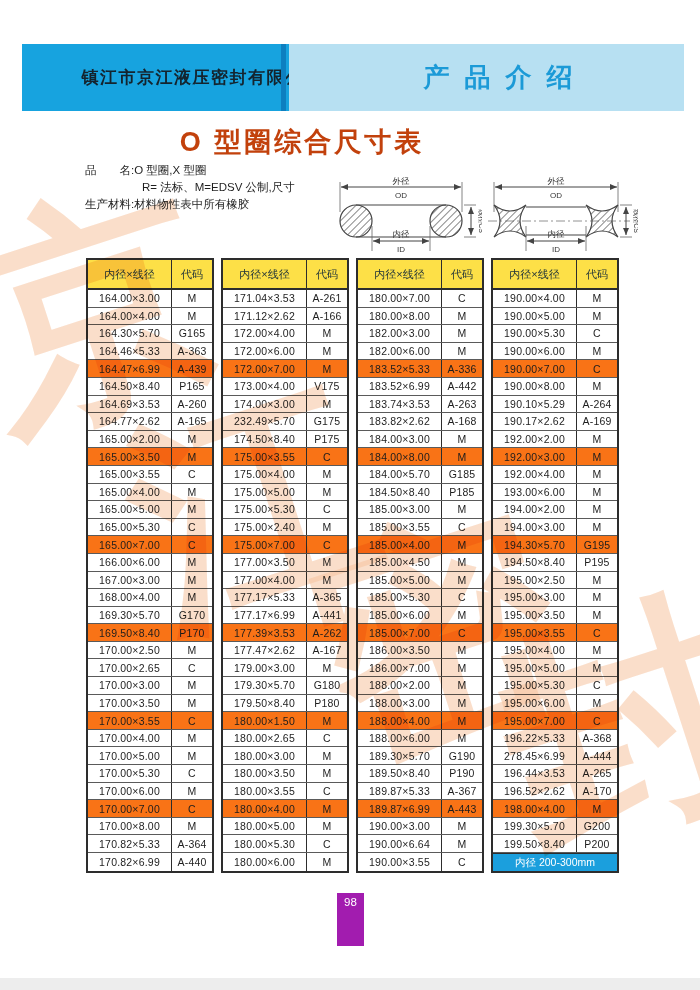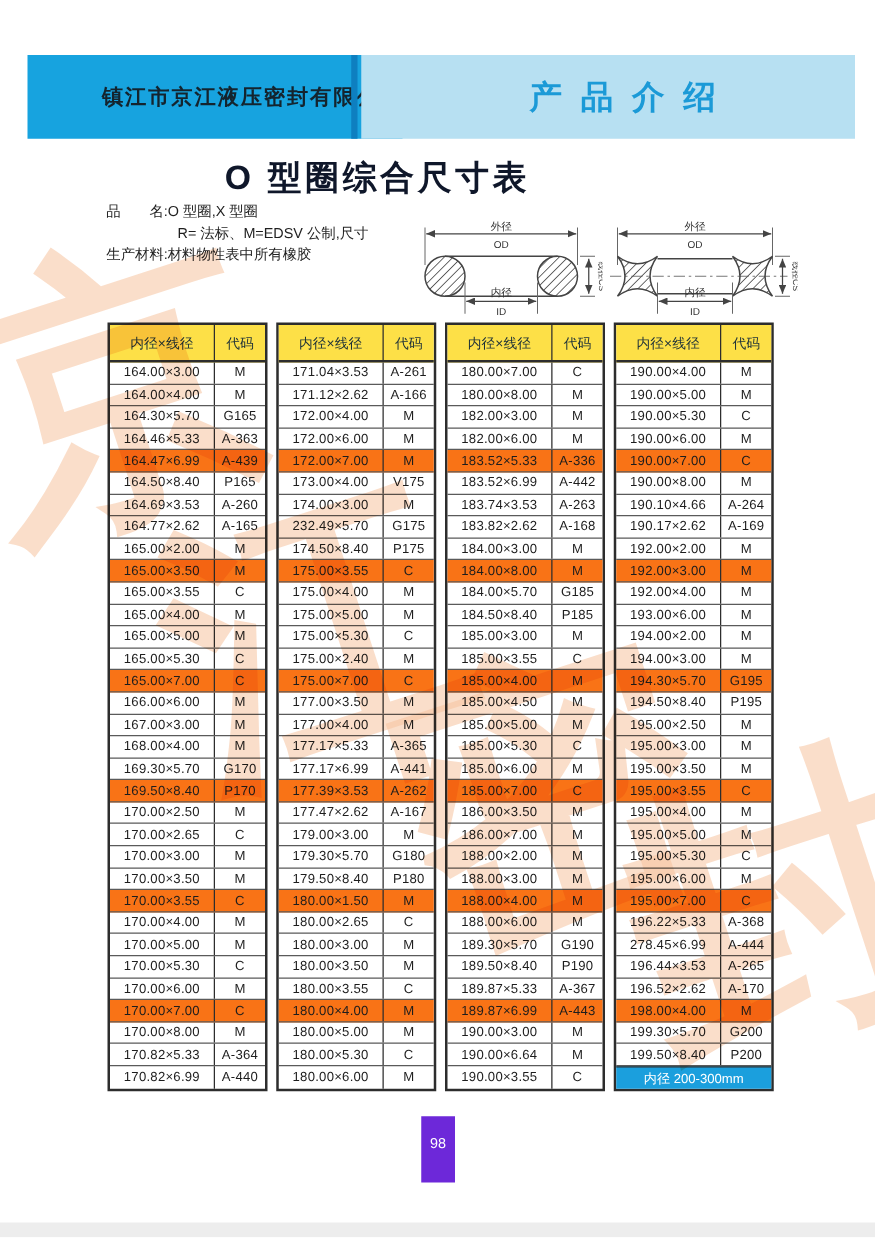--- a/index.html
+++ b/index.html
@@ -25,21 +25,21 @@
     position:absolute; left:289px; top:44px; width:395px; height:67px;
     background:#b7e0f2; display:flex; align-items:center; justify-content:center;padding-left:23px;
   }
   .hdr-section {
     font-family:"Liberation Serif", serif; font-weight:bold; font-size:26px;
     color:#1b9ad7; letter-spacing:15px; text-indent:15px; white-space:nowrap;
   }
   
   .page-title {
     position:absolute; left:0; top:124px; width:604px; text-align:center;
-    font-size:27px; font-weight:bold; color:#0f172a; letter-spacing:3px;
+    font-size:27px; font-weight:bold; color:#c2410c; letter-spacing:3px;
   }
   
   .info {
     position:absolute; left:85px; top:162px; width:280px;
     font-size:11.5px; line-height:17px; color:#1f1f1f;
   }
   .info .indent { padding-left:57px; }
   
   .diag { position:absolute; top:174px; }
   .diag svg text { font-family:"Liberation Sans", sans-serif; fill:#333; }
@@ -67,22 +67,22 @@
   }
   .tr.row:last-child { border-bottom:none; }
   .tr.row.hl { background:#f97316; }
   .tr.foot {
     height:18px; background:#1b9fdd; color:#ffffff; font-size:10.5px;
     align-items:center; justify-content:center; border-top:1px solid #2d2d2d;
   }
   
   .page-num {
     position:absolute; left:337px; top:893px; width:27px; height:53px;
-    background:#6d28d9; color:#ffffff; font-size:11.5px; text-align:center;
-    padding-top:16px;
+    background:#a21caf; color:#ffffff; font-size:11.5px; text-align:center;
+    padding-top:3px;
   }
   
   .bottom-band {
     position:absolute; left:0; bottom:0; width:700px; height:12px; background:#ededed;
   }
   
   .watermark {
     position:absolute; left:0; top:0; width:700px; height:990px;
     pointer-events:none; z-index:50; mix-blend-mode:multiply;
   }
@@ -627,21 +627,21 @@
         </div>
         <div class="tr row hl">
           <div class="cell size">190.00×7.00</div>
           <div class="cell code">C</div>
         </div>
         <div class="tr row">
           <div class="cell size">190.00×8.00</div>
           <div class="cell code">M</div>
         </div>
         <div class="tr row">
-          <div class="cell size">190.10×4.66</div>
+          <div class="cell size">190.10×5.29</div>
           <div class="cell code">A-264</div>
         </div>
         <div class="tr row">
           <div class="cell size">190.17×2.62</div>
           <div class="cell code">A-169</div>
         </div>
         <div class="tr row">
           <div class="cell size">192.00×2.00</div>
           <div class="cell code">M</div>
         </div>

